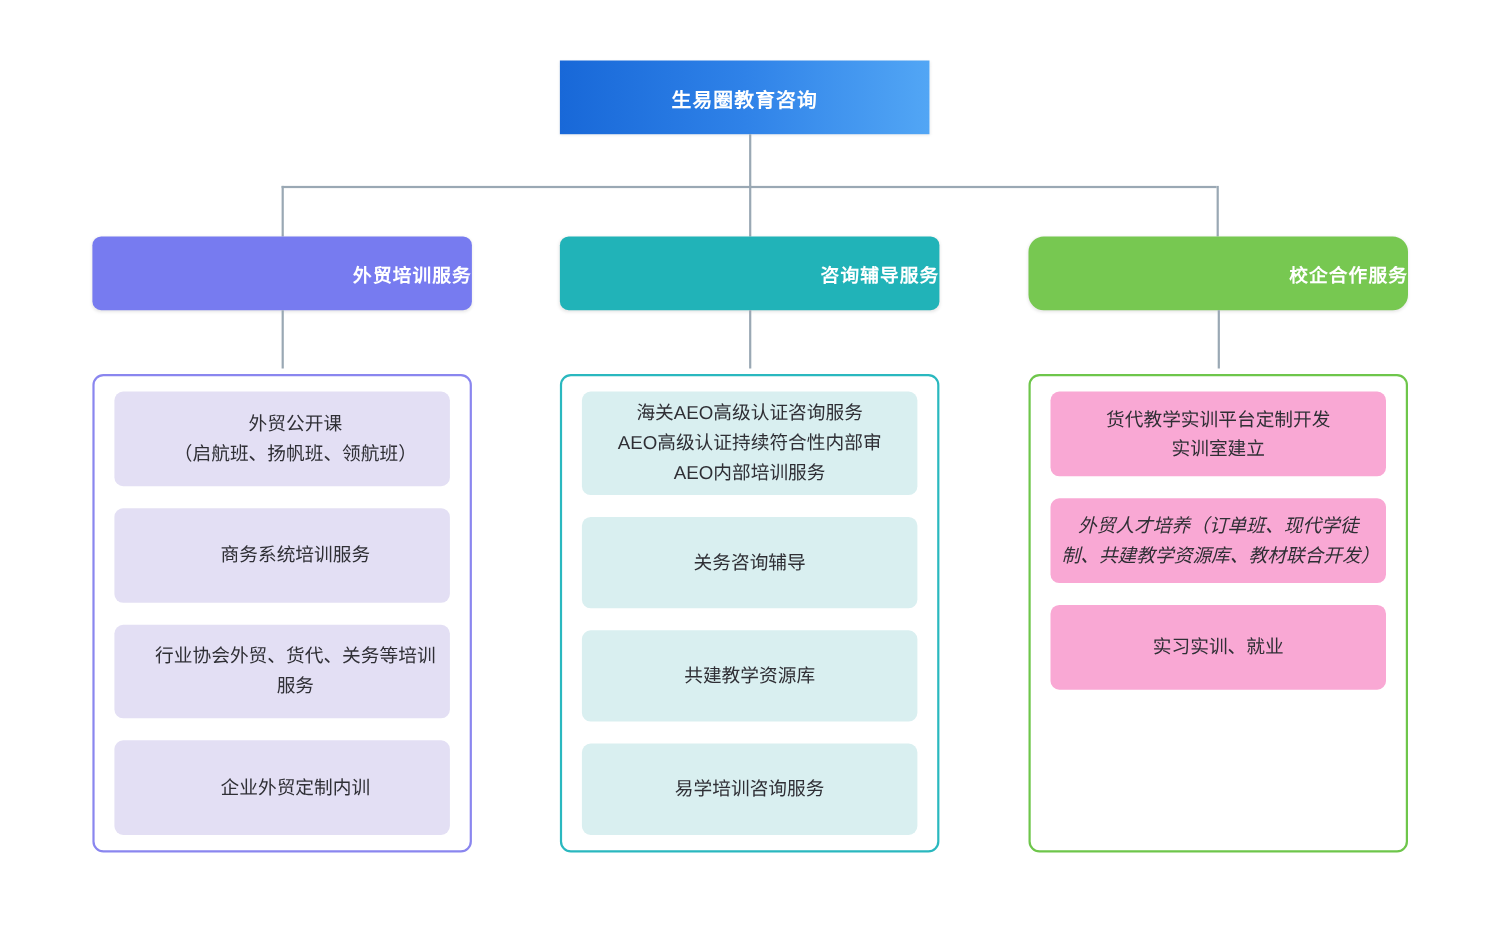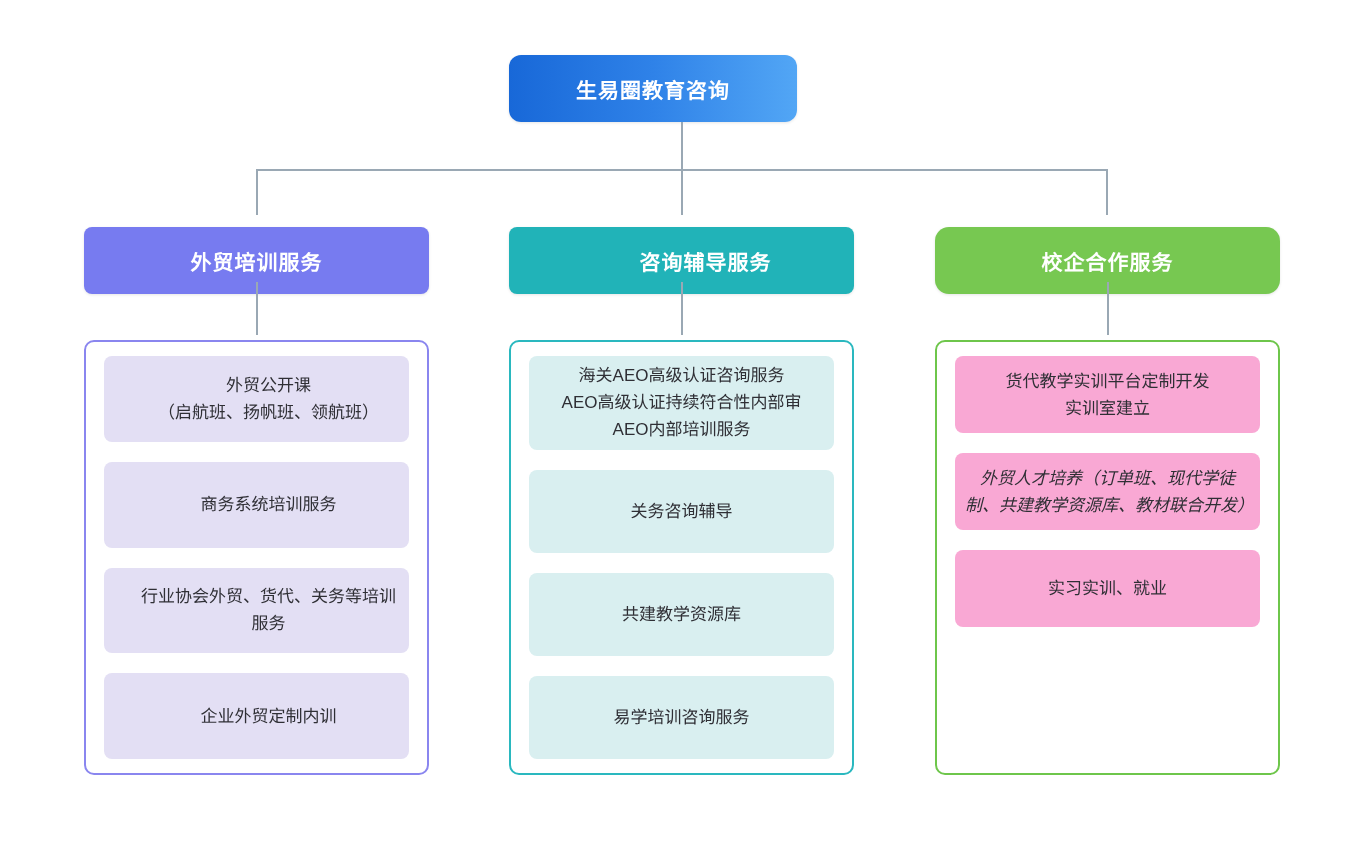--- a/index.html
+++ b/index.html
@@ -13,42 +13,41 @@
   #stage{position:relative;width:1360px;height:844px;}
 
   
   .conn{position:absolute;background:#9aa8b4;}
   .conn-v{width:2px;}
   .conn-h{height:2px;}
 
   
   .root-node{
     position:absolute;
-    left:509px;top:55px;width:288px;height:67px;
-    border-radius:12px;
+    left:509px;top:55px;width:336px;height:67px;
+    border-radius:0;
     background:linear-gradient(90deg,#1868d8 0%,#2f82e8 50%,#52a6f5 100%);
     color:#ffffff;
     display:flex;align-items:center;justify-content:center;
-    font-size:21px;font-weight:bold;letter-spacing:1px;
+    font-size:18px;font-weight:bold;letter-spacing:1px;
     box-shadow:0 1px 3px rgba(0,0,0,.10);
   }
 
   
   .column{position:absolute;top:215px;width:345px;}
   .col-1{left:84px;}
   .col-2{left:509px;}
   .col-3{left:935px;}
 
   .col-header{
     height:67px;border-radius:8px;
     color:#ffffff;
-    display:flex;align-items:center;justify-content:center;
-    font-size:21px;font-weight:bold;letter-spacing:1px;
+    display:flex;align-items:center;justify-content:flex-end;
+    font-size:17px;font-weight:bold;letter-spacing:1px;
     box-shadow:0 1px 3px rgba(0,0,0,.10);
-    margin-top:12px;
   }
   .col-1 .col-header{background:#777bf0;}
   .col-2 .col-header{background:#21b3b8;padding-left:48px;}
   .col-3 .col-header{background:#77c851;border-radius:14px;}
 
   
   .col-stub{
     position:absolute;left:171.5px;top:67px;width:2px;height:53px;
     background:#9aa8b4;
   }

